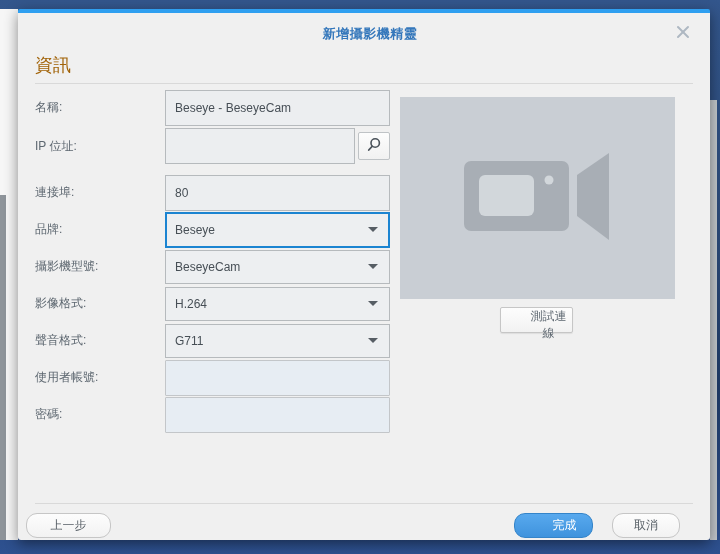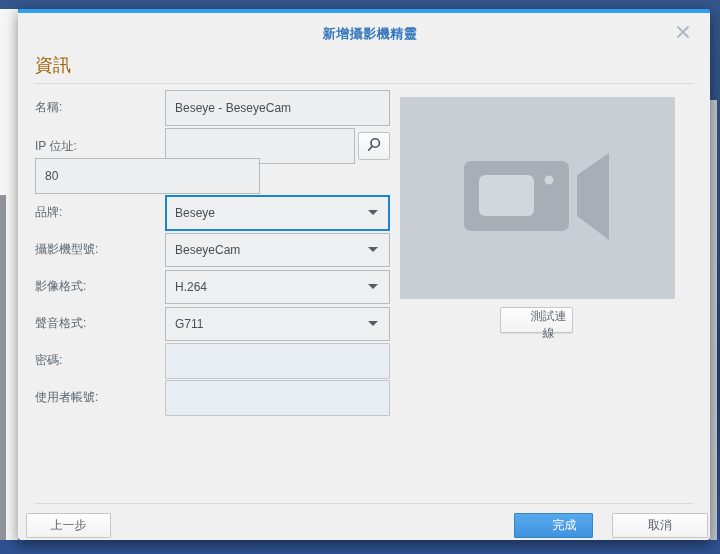--- a/index.html
+++ b/index.html
@@ -25,21 +25,21 @@
                 font-size:13px; font-weight:bold; color:#3477bb; letter-spacing:.5px; }
   .close-btn  { position:absolute; right:18px; top:10px; width:18px; height:18px;
                 cursor:pointer; color:#aeb8c2; }
 
   .section-heading { position:absolute; left:17px; top:40px; font-size:18px; color:#a16207; }
   .hr { position:absolute; left:17px; top:70px; width:658px; height:1px; background:#d9d9d9; }
 
   
   .form { position:absolute; left:17px; top:82px; width:374px; }
   .row  { display:flex; align-items:center; height:25px; margin-bottom:12px; }
-  .row.tall { height:28px; margin-bottom:3px; }
+  .row.tall { height:28px; margin-bottom:20px; }
   .lbl  { width:130px; font-size:12px; color:#5d6770; flex:none; }
 
   .txt  { width:225px; height:25px; background:#eceef0; border:1px solid #b6babd;
           font-family:inherit; font-size:12px; color:#474f56; padding:17px 9px; outline:none; }
   .txt.short { width:190px; }
   .txt.disabled { background:#e7edf3; border:1px solid #c3c6c9; border-radius:1px; }
 
   .search-btn { width:32px; height:28px; margin-left:3px;
                 background:linear-gradient(#fdfdfd,#f1f1f1); border:1px solid #bfc3c6;
                 border-radius:2px; display:flex; align-items:center; justify-content:center;
@@ -55,27 +55,27 @@
 
   
   .preview { position:absolute; left:382px; top:84px; width:275px; height:202px; background:#c9ced4; }
   .test-btn { position:absolute; left:482px; top:294px; width:73px; height:26px;
               background:linear-gradient(#fdfdfd,#f2f2f2); border:1px solid #c6c6c6;
               border-radius:2px; font-family:inherit; font-size:12px; color:#5d6770;
               cursor:pointer; box-shadow:0 1px 1px rgba(0,0,0,.08);padding-left:24px; }
 
   
   .footer-hr { position:absolute; left:17px; top:490px; width:658px; height:1px; background:#d9d9d9; }
-  .btn { position:absolute; top:500px; height:25px; border-radius:1px; font-family:inherit;
+  .btn { position:absolute; top:500px; height:25px; border-radius:11px; font-family:inherit;
          font-size:12px; cursor:pointer; }
   .btn-secondary { background:linear-gradient(#fdfdfd,#f2f2f2); border:1px solid #c6c6c6; color:#555d64; }
   .btn-primary   { background:linear-gradient(#58a9ee,#3f93dd); border:1px solid #3484c9; color:#ffffff;padding-left:22px; }
   .btn-back   { left:8px;   width:85px; }
   .btn-finish { left:496px; width:79px; }
-  .btn-cancel { left:594px; width:96px; }
+  .btn-cancel { left:594px; width:68px; }
 </style>
 </head>
 <body>
 
 <div class="stage">
 
   <div class="bg-left-strip"></div>
   <div class="bg-left-dark"></div>
   <div class="bg-right-strip"></div>
 
@@ -108,20 +108,21 @@
           <span>
             <svg width="16" height="16" viewBox="0 0 16 16">
               <circle cx="9.2" cy="6" r="4.2" fill="none" stroke="#4a525a" stroke-width="1.6"></circle>
               <line x1="6" y1="9.5" x2="2.8" y2="13" stroke="#4a525a" stroke-width="1.8" stroke-linecap="round"></line>
             </svg>
           </span>
         </button>
       </div>
 
       <div class="row">
+        <span class="lbl">連接埠:</span>
         <input class="txt" type="text" value="80" style="">
       </div>
 
       <div class="row">
         <span class="lbl">品牌:</span>
         <div class="select focused">
           <span class="sel-val">Beseye</span>
           <span class="arrow"></span>
         </div>
       </div>
@@ -144,27 +145,27 @@
 
       <div class="row">
         <span class="lbl">聲音格式:</span>
         <div class="select">
           <span class="sel-val">G711</span>
           <span class="arrow"></span>
         </div>
       </div>
 
       <div class="row">
-        <span class="lbl">密碼:</span>
-        <input class="txt disabled" type="password" value="" style="">
+        <span class="lbl">使用者帳號:</span>
+        <input class="txt disabled" type="text" value="" style="">
       </div>
 
       <div class="row">
-        <span class="lbl">使用者帳號:</span>
-        <input class="txt disabled" type="text" value="" style="">
+        <span class="lbl">密碼:</span>
+        <input class="txt disabled" type="password" value="" style="">
       </div>
 
     </div>
 
     <div class="preview">
       <svg width="150" height="92" viewBox="0 0 150 92" style="position:absolute;left:64px;top:54px;">
         <rect x="0" y="10" width="105" height="70" rx="7" fill="#a8aeb5"></rect>
         <rect x="15" y="24" width="55" height="41" rx="6" fill="#d2d7db"></rect>
         <circle cx="85" cy="29" r="4.5" fill="#d2d7db"></circle>
         <polygon points="113,24 145,2 145,89 113,65" fill="#a8aeb5"></polygon>

